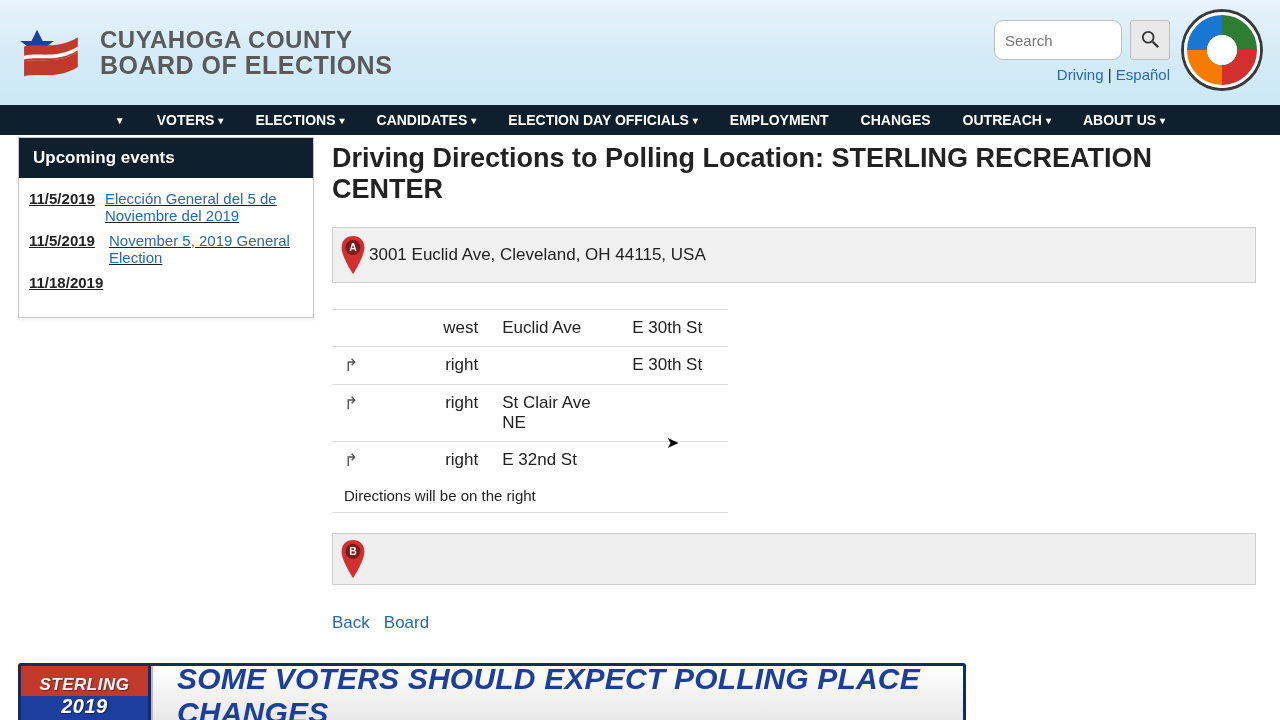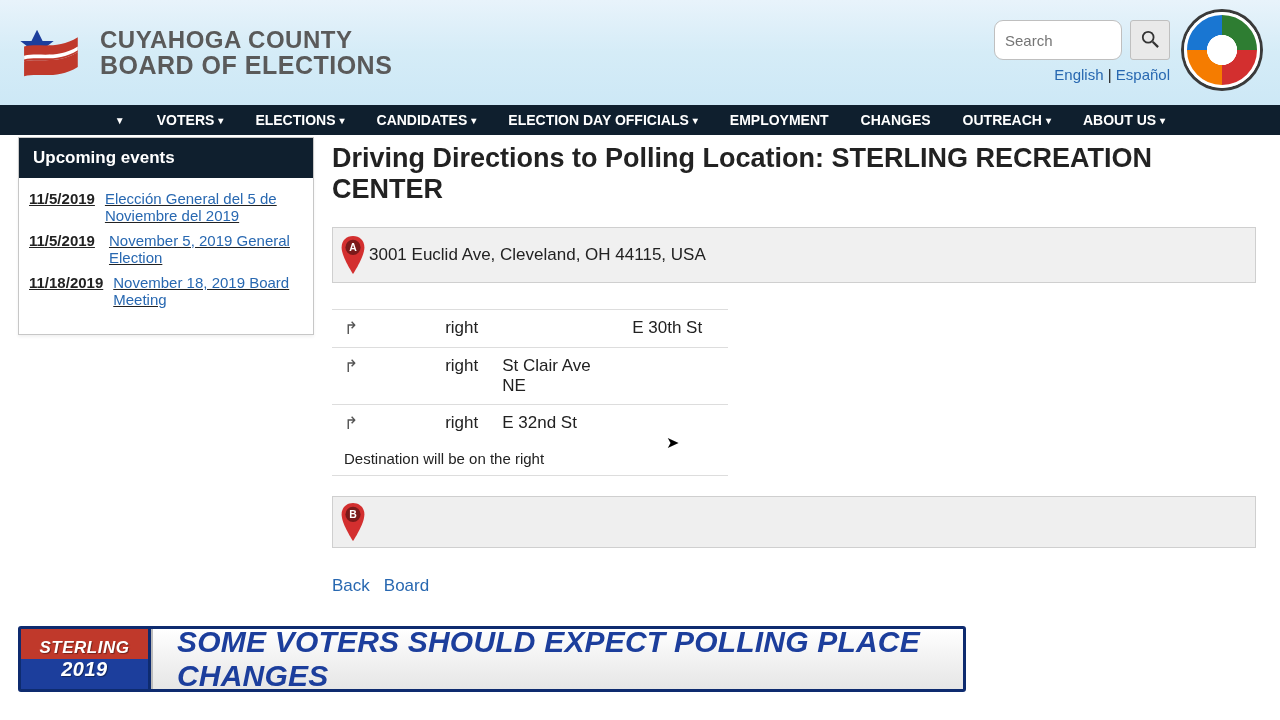--- a/index.html
+++ b/index.html
@@ -140,21 +140,21 @@
         <div class="search-btn">
           <span>
             <svg width="18" height="18" viewBox="0 0 20 20">
                 <circle cx="8" cy="8" r="6" stroke="#333" stroke-width="2" fill="none"></circle>
                 <line x1="13" y1="13" x2="19" y2="19" stroke="#333" stroke-width="2.5"></line>
               </svg>
           </span>
         </div>
       </div>
       <div class="lang">
-        <a>English</a>
+        <a>Driving</a>
         <span> | </span>
         <a>Español</a>
       </div>
     </div>
 
     <div class="seal2"></div>
   </div>
 
   <div class="nav">
     <div class="item">
@@ -200,21 +200,20 @@
           <div class="event-row">
             <div class="event-date">11/5/2019</div>
             <div class="event-link">Elección General del 5 de Noviembre del 2019</div>
           </div>
           <div class="event-row">
             <div class="event-date">11/5/2019</div>
             <div class="event-link">November 5, 2019 General Election</div>
           </div>
           <div class="event-row">
             <div class="event-date">11/18/2019</div>
-            <div class="event-link">November 18, 2019 Board Meeting</div>
           </div>
         </div>
       </div>
     </div>
 
     <div class="content" style="position:relative;">
       <h1 class="title">
         <span>Driving Directions to Polling Location: </span><span class="loc">STERLING RECREATION CENTER</span>
       </h1>
 
@@ -224,40 +223,46 @@
             <path d="M12 0 C5 0 0 5 0 12 C0 22 12 40 12 40 C12 40 24 22 24 12 C24 5 19 0 12 0 Z" fill="#d32f2f"></path>
             <circle cx="12" cy="12" r="8" fill="#7a1a1a"></circle>
             <text x="12" y="16" text-anchor="middle" fill="#fff" font-size="11" font-weight="700">A</text>
           </svg>
         </span>
         <span>3001 Euclid Ave, Cleveland, OH 44115, USA</span>
       </div>
 
       <table class="dir-table">
         <tbody>
+            <tr>
+          <td class="icon"></td>
+          <td class="maneuver">west</td>
+          <td class="road1">Euclid Ave</td>
+          <td class="road2">E 30th St</td>
+        </tr>
         <tr>
           <td class="icon">↱</td>
           <td class="maneuver">right</td>
           <td class="road1"></td>
           <td class="road2">E 30th St</td>
         </tr>
         <tr>
           <td class="icon">↱</td>
           <td class="maneuver">right</td>
           <td class="road1">St Clair Ave NE</td>
           <td class="road2"></td>
         </tr>
         <tr class="noborder">
           <td class="icon" style="border-bottom:none">↱</td>
           <td class="maneuver" style="border-bottom:none">right</td>
           <td class="road1" style="border-bottom:none">E 32nd St</td>
           <td class="road2" style="border-bottom:none"></td>
         </tr>
         <tr>
-          <td colspan="4" class="dest-note">Destination will be on the right</td>
+          <td colspan="4" class="dest-note">Directions will be on the right</td>
         </tr>
       </tbody>
         </table>
 
       <div class="dest-box">
         <span class="pin">
           <svg viewBox="0 0 24 40">
             <path d="M12 0 C5 0 0 5 0 12 C0 22 12 40 12 40 C12 40 24 22 24 12 C24 5 19 0 12 0 Z" fill="#d32f2f"></path>
             <circle cx="12" cy="12" r="8" fill="#7a1a1a"></circle>
             <text x="12" y="16" text-anchor="middle" fill="#fff" font-size="11" font-weight="700">B</text>

